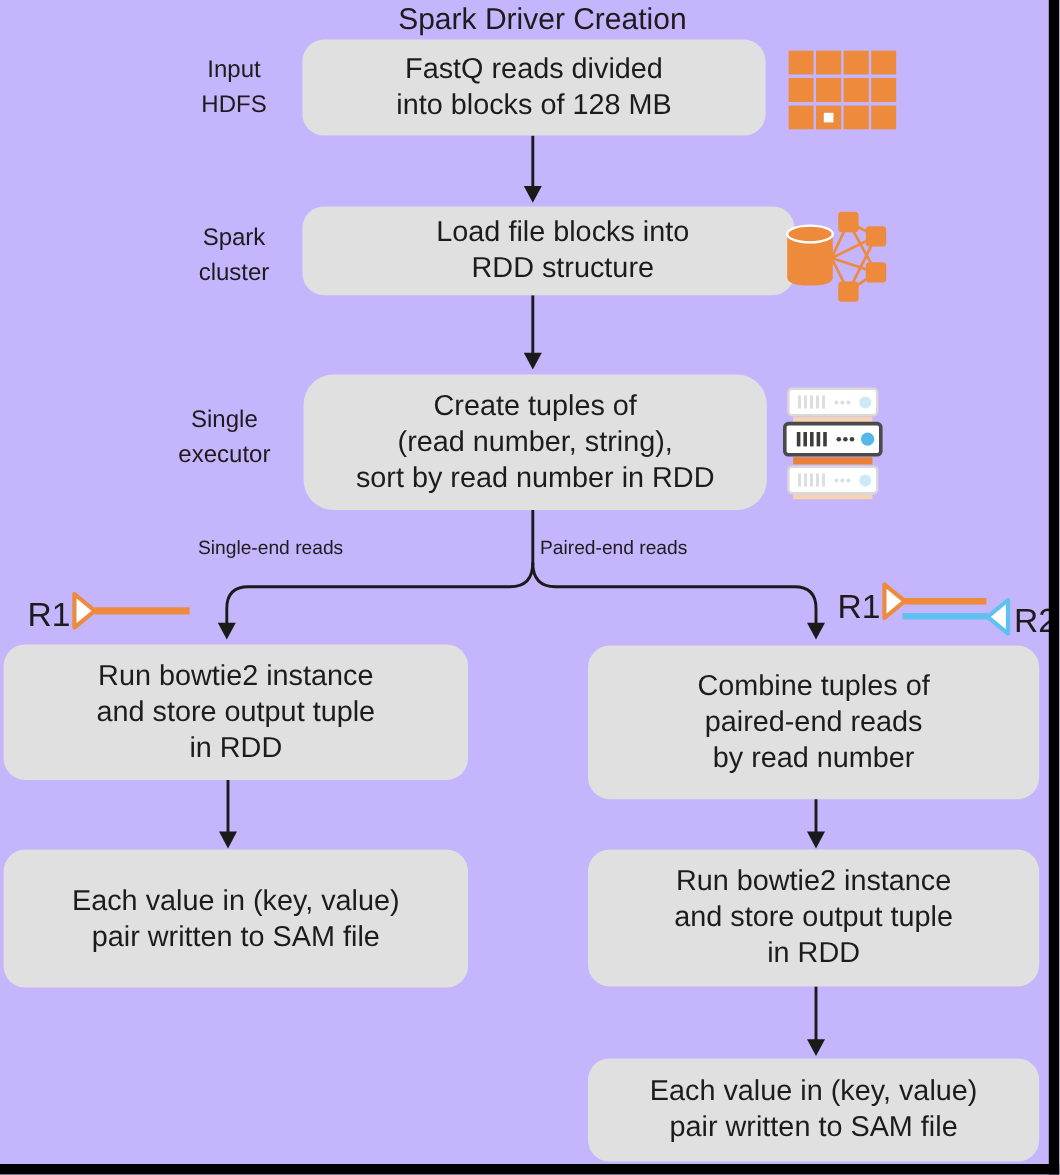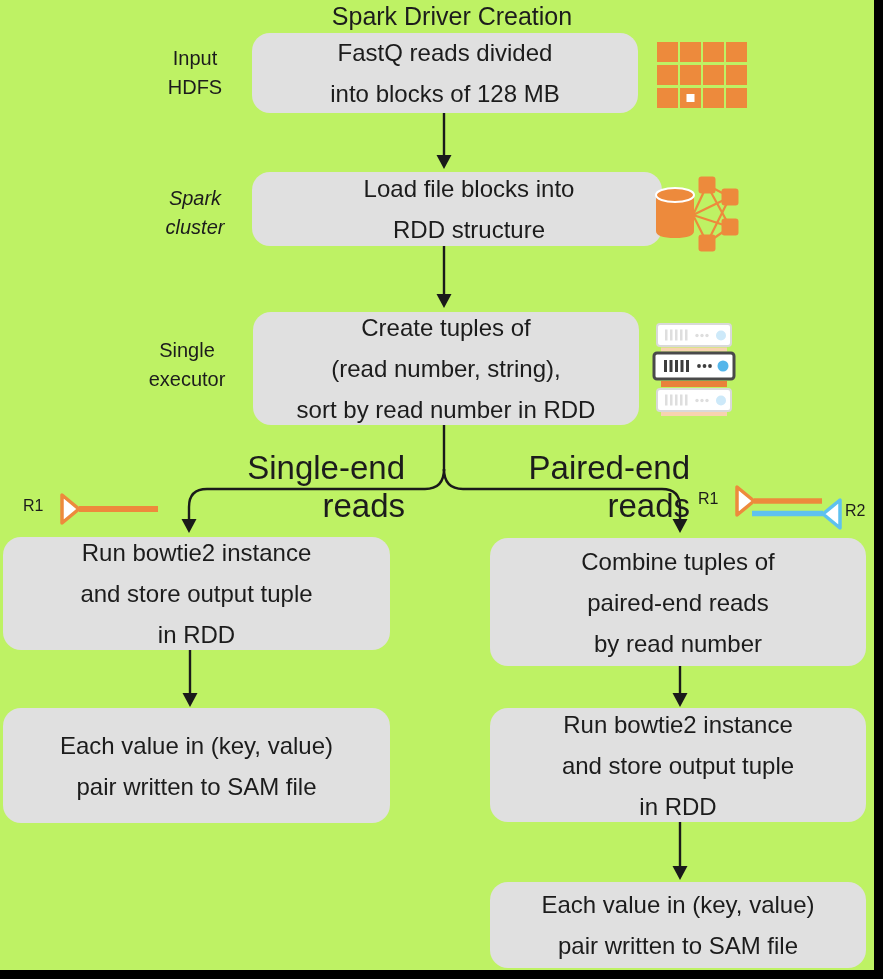--- a/index.html
+++ b/index.html
@@ -1,34 +1,34 @@
 <!DOCTYPE html>
 <html><head>
 <meta charset="utf-8">
 <style>
   html,body{margin:0;padding:0;background:#fff;}
   .canvas{
-    position:relative;width:883px;height:979px;background:#bef264;
+    position:relative;width:883px;height:979px;background:#c4b5fd;
     font-family:"Liberation Sans",sans-serif;color:#1c1c1c;overflow:hidden;
   }
   .title{
     position:absolute;left:252px;top:2px;width:400px;text-align:center;
     font-size:25px;color:#1c1c1c;
   }
   .box{
     position:absolute;background:#e0e0e0;border-radius:18px;
     display:flex;align-items:center;justify-content:center;
-    text-align:center;white-space:pre-line;font-size:24px;line-height:41px;
+    text-align:center;white-space:pre-line;font-size:24px;line-height:30px;
   }
   .stage-label{
     position:absolute;text-align:center;white-space:pre-line;
     font-size:20px;line-height:29px;
   }
-  .branch-label{position:absolute;width:240px;text-align:right;font-size:33px;}
-  .read-label{position:absolute;font-size:16px;}
+  .branch-label{position:absolute;width:240px;text-align:left;font-size:16px;}
+  .read-label{position:absolute;font-size:28px;}
   .icon{position:absolute;line-height:0;}
   .connectors{position:absolute;left:0;top:0;}
   .bar{position:absolute;background:#000000;}
 </style>
 </head>
 <body>
 
 <div class="canvas">
 
   <svg class="connectors" width="883" height="979" viewBox="0 0 883 979">
@@ -50,30 +50,30 @@
       <polygon points="182.5,693 197.5,693 190,707"></polygon>
       <polygon points="672.5,693 687.5,693 680,707"></polygon>
       <polygon points="672.5,866 687.5,866 680,880"></polygon>
     </g>
   </svg>
 
   <div class="title">Spark Driver Creation</div>
 
   <div class="stage-label" style="left:140px;top:44px;width:110px;">Input
 HDFS</div>
-  <div class="stage-label" style="left:140px;top:184px;width:110px;font-style:italic;">Spark
+  <div class="stage-label" style="left:140px;top:184px;width:110px;">Spark
 cluster</div>
   <div class="stage-label" style="left:132px;top:336px;width:110px;">Single
 executor</div>
 
   <div class="box" style="left:252px;top:33px;width:386px;height:80px;">FastQ reads divided
 into blocks of 128 MB</div>
   <div class="box" style="left:252px;top:172px;width:386px;height:74px;padding-left:24px;">Load file blocks into
 RDD structure</div>
-  <div class="box" style="left:253px;top:312px;width:386px;height:113px;">Create tuples of
+  <div class="box" style="left:253px;top:312px;width:386px;height:113px;border-radius:25px;">Create tuples of
 (read number, string),
 sort by read number in RDD</div>
 
   <div class="branch-label" style="left:165px;top:449px;">Single-end reads</div>
   <div class="branch-label" style="left:450px;top:449px;">Paired-end reads</div>
 
   <div class="box" style="left:3px;top:537px;width:387px;height:113px;">Run bowtie2 instance
 and store output tuple
 in RDD</div>
   <div class="box" style="left:3px;top:708px;width:387px;height:115px;">Each value in (key, value)

